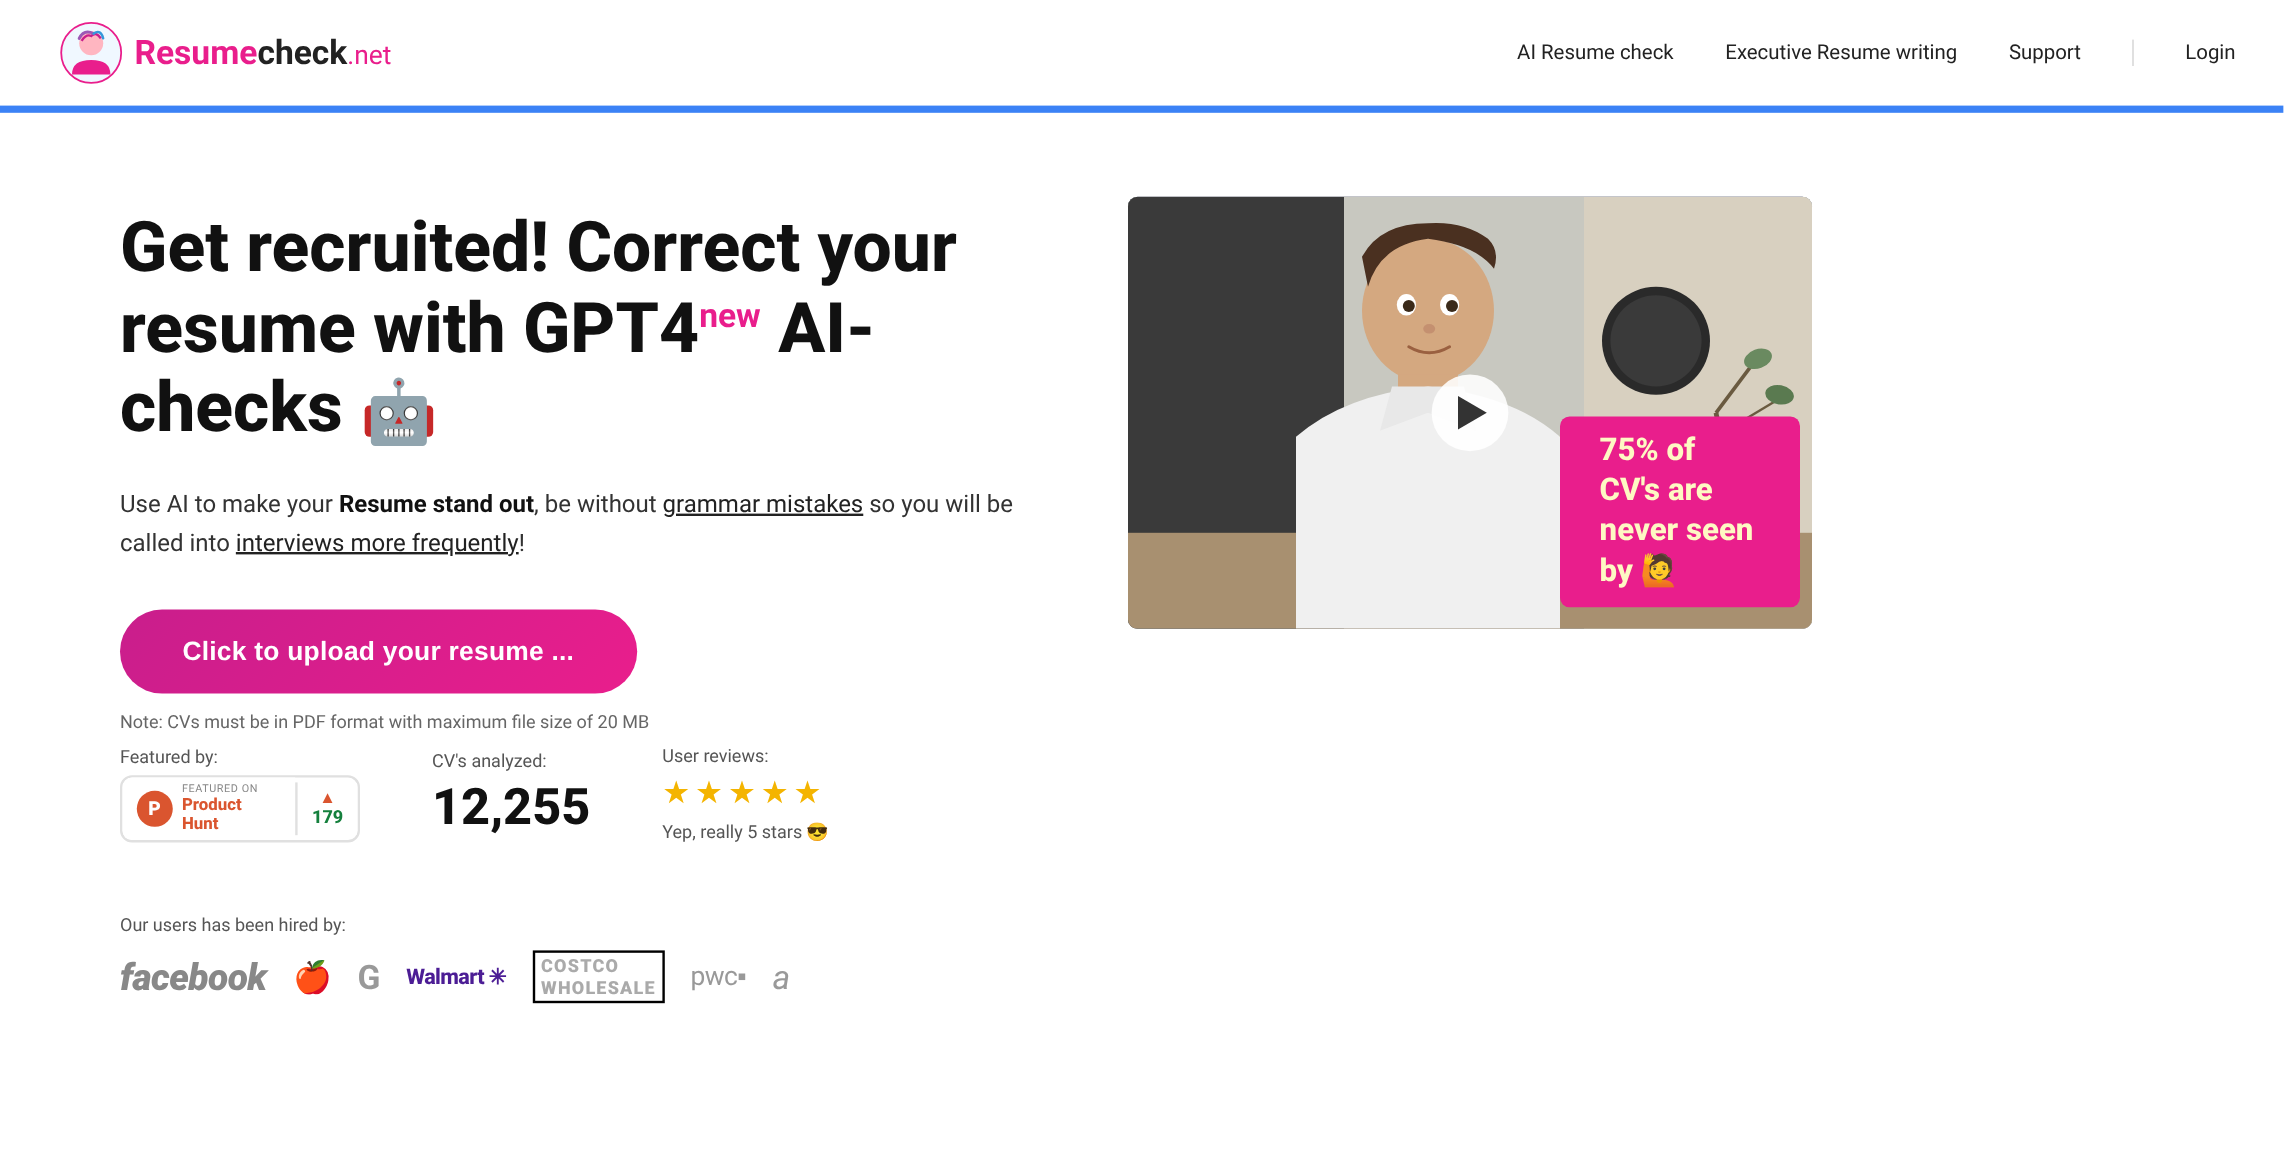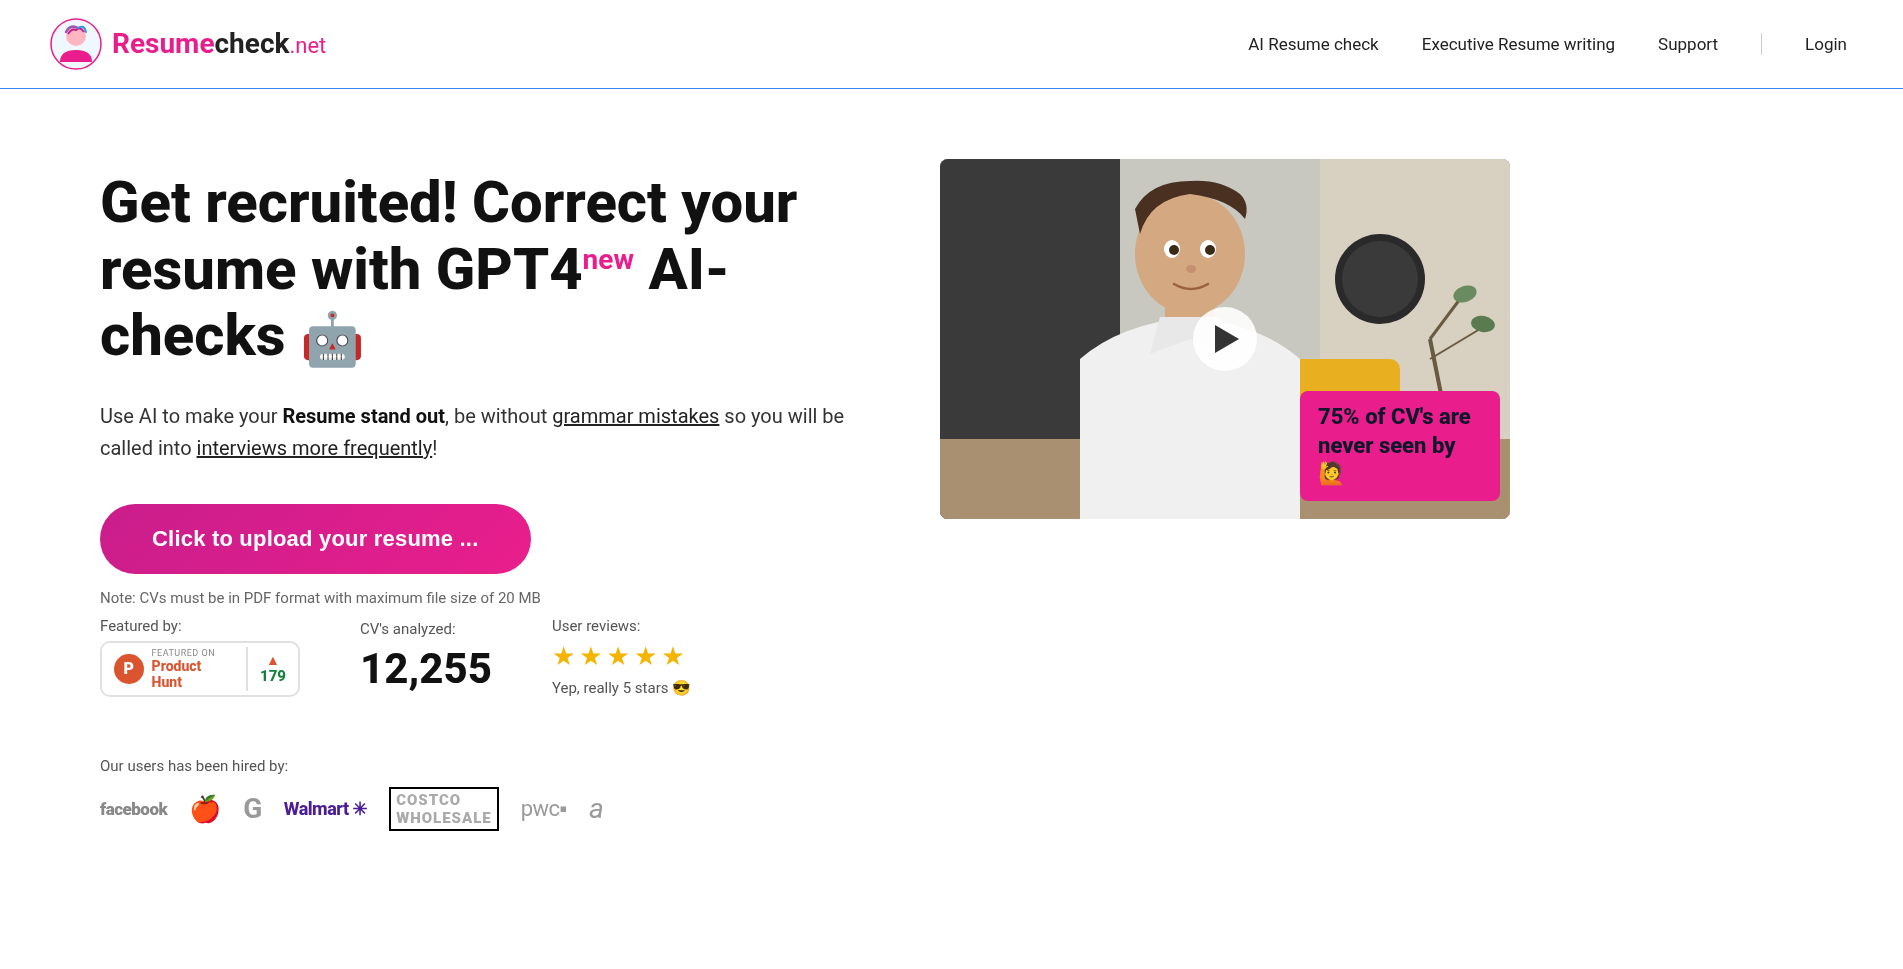--- a/index.html
+++ b/index.html
@@ -10,22 +10,22 @@
       min-height: 969px;
       width: 1903px;
       overflow-x: hidden;
     }
 
     
     header {
       display: flex;
       align-items: center;
       justify-content: space-between;
-      padding: 18px 56px 18px 50px;
-      border-bottom: 1px solid #3b82f6;
+      padding: 18px 40px 18px 50px;
+      border-bottom: 6px solid #3b82f6;
     }
     .logo-area {
       display: flex;
       align-items: center;
       gap: 10px;
     }
     .logo-icon {
       width: 52px;
       height: 52px;
     }
@@ -241,21 +241,21 @@
       align-items: center;
       gap: 22px;
       flex-wrap: wrap;
     }
     .company-logo {
       font-size: 22px;
       font-weight: 800;
       color: #aaa;
       letter-spacing: -0.5px;
     }
-    .fb-logo { color: #888; font-size: 17px; font-weight: 900; }
+    .fb-logo { color: #888; font-size: 31px; font-weight: 900; font-style: italic; }
     .apple-logo { color: #888; font-size: 26px; }
     .g-logo { color: #999; font-size: 28px; font-weight: 700; }
     .walmart-logo { color: #4c1d95; font-size: 18px; font-weight: 800; }
     .costco-logo {
       color: #aaa;
       font-size: 15px;
       font-weight: 900;
       border: 2px solid #000000;
       padding: 2px 5px;
       letter-spacing: 1px;
@@ -299,24 +299,24 @@
       border-bottom: 14px solid transparent;
       border-left: 24px solid #333;
       margin-left: 4px;
     }
 
     .video-overlay-badge {
       position: absolute;
       bottom: 18px;
       right: 10px;
       background: #e91e8c;
-      color: #0f172a;
-      padding: 12px 18px;
+      color: #fef9c3;
+      padding: 12px 33px;
       border-radius: 8px;
-      font-size: 22px;
+      font-size: 26px;
       font-weight: 800;
       line-height: 1.3;
       max-width: 200px;
       z-index: 10;
     }
 
     
     .person-placeholder {
       position: absolute;
       inset: 0;

